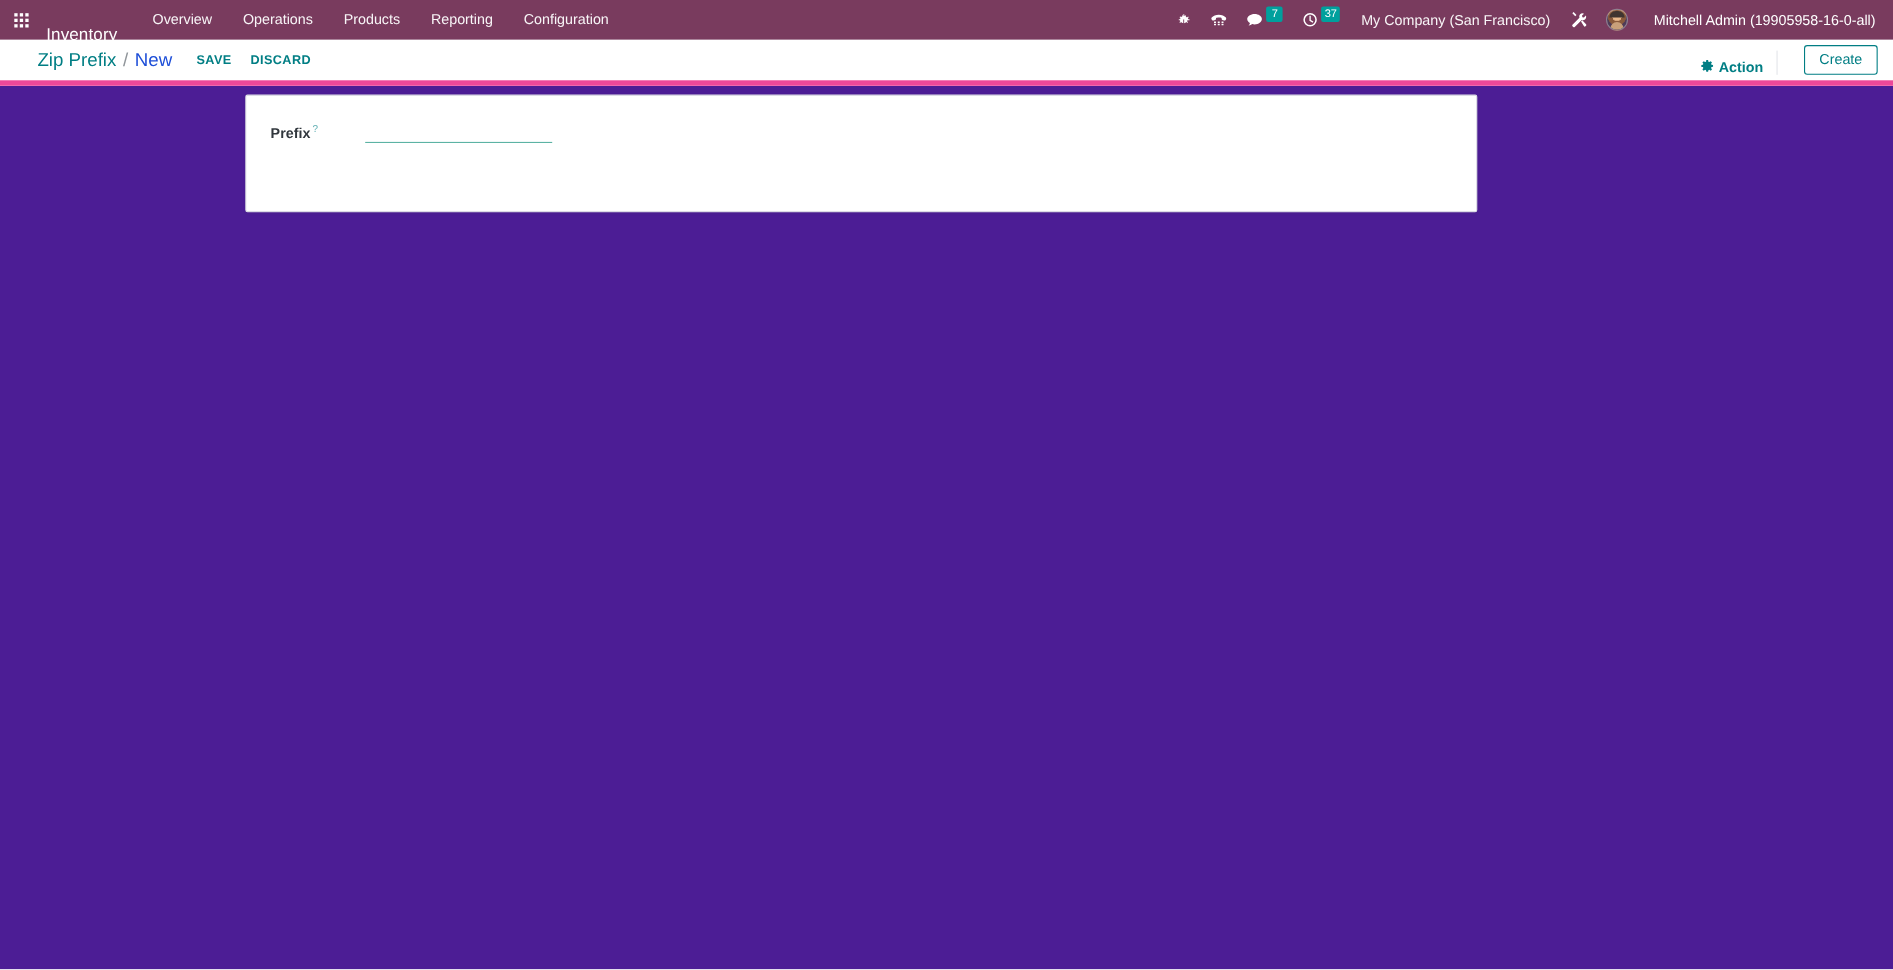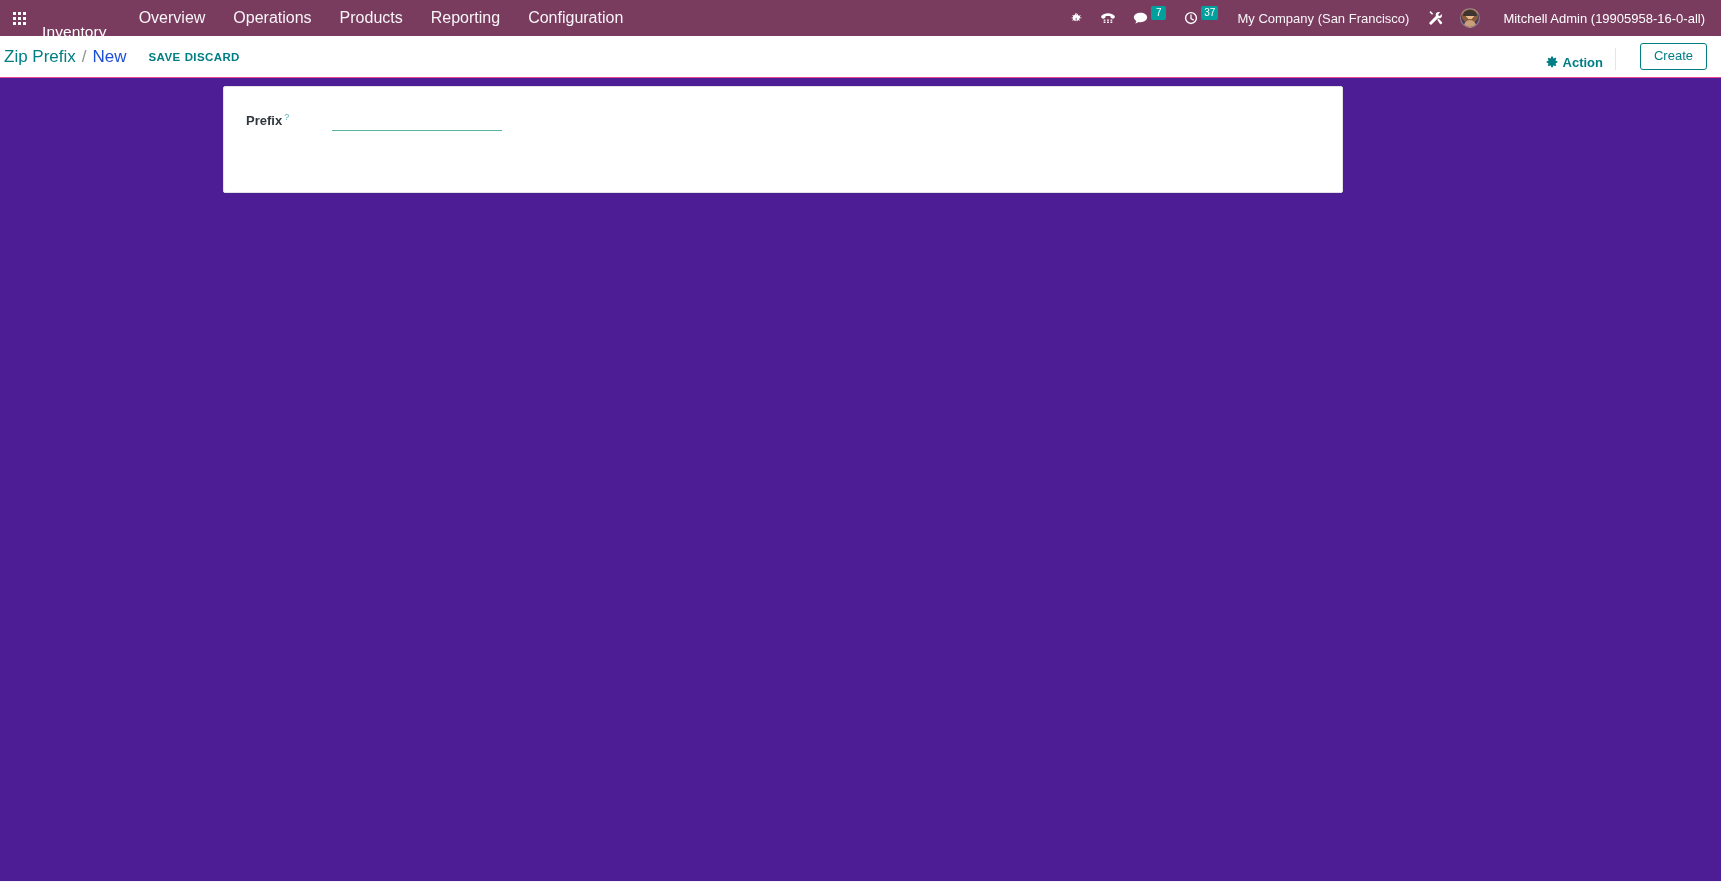--- a/index.html
+++ b/index.html
@@ -46,21 +46,21 @@
     font-size: 15.5px;
     color: #ffffff;
     padding: 0 18px 0 8px;
     white-space: nowrap;
     cursor: pointer;
     letter-spacing: .1px;
     margin-top: 28px;
   }
   .nav-menu { display: flex; align-items: center; }
   .nav-menu .nav-item {
-    font-size: 16px;
+    font-size: 13px;
     color: rgba(255,255,255,0.95);
     padding: 0 14px;
     line-height: 36px;
     white-space: nowrap;
     cursor: pointer;
   }
 
   .nav-right {
     margin-left: auto;
     display: flex;
@@ -123,40 +123,40 @@
     content:"";
     position:absolute; left:2px; right:2px; top:1px; height:6px;
     background:#3f3530; border-radius: 7px 7px 0 0; z-index:2;
   }
   .user-name { font-size: 13px; color: #fff; white-space: nowrap; }
 
   
   .control-panel {
     height: 42px;
     background: #ffffff;
-    border-bottom: 1px solid #ec4899;
+    border-bottom: 5px solid #ec4899;
     display: flex;
     align-items: center;
-    padding: 0 14px 0 4px;
+    padding: 0 14px 0 34px;
     position: relative;
     z-index: 10;
   }
   .breadcrumb {
     display: flex; align-items: baseline;
     font-size: 17px;
     white-space: nowrap;
   }
   .bc-link {
     color: #017e84;
     cursor: pointer;
   }
   .bc-sep { color: #8f9499; margin: 0 6px; }
   .bc-current { color: #1d4ed8; }
 
-  .cp-buttons { display: flex; align-items: center; margin-left: 22px; gap: 4px; text-align: center; }
+  .cp-buttons { display: flex; align-items: center; margin-left: 22px; gap: 17px; text-align: center; }
   .cp-btn-link {
     font-size: 11.5px;
     font-weight: bold;
     letter-spacing: .4px;
     color: #017e84;
     cursor: pointer;
     text-transform: uppercase;
   }
   .cp-right { margin-left: auto; display: flex; align-items: flex-end; }
   .action-menu {

